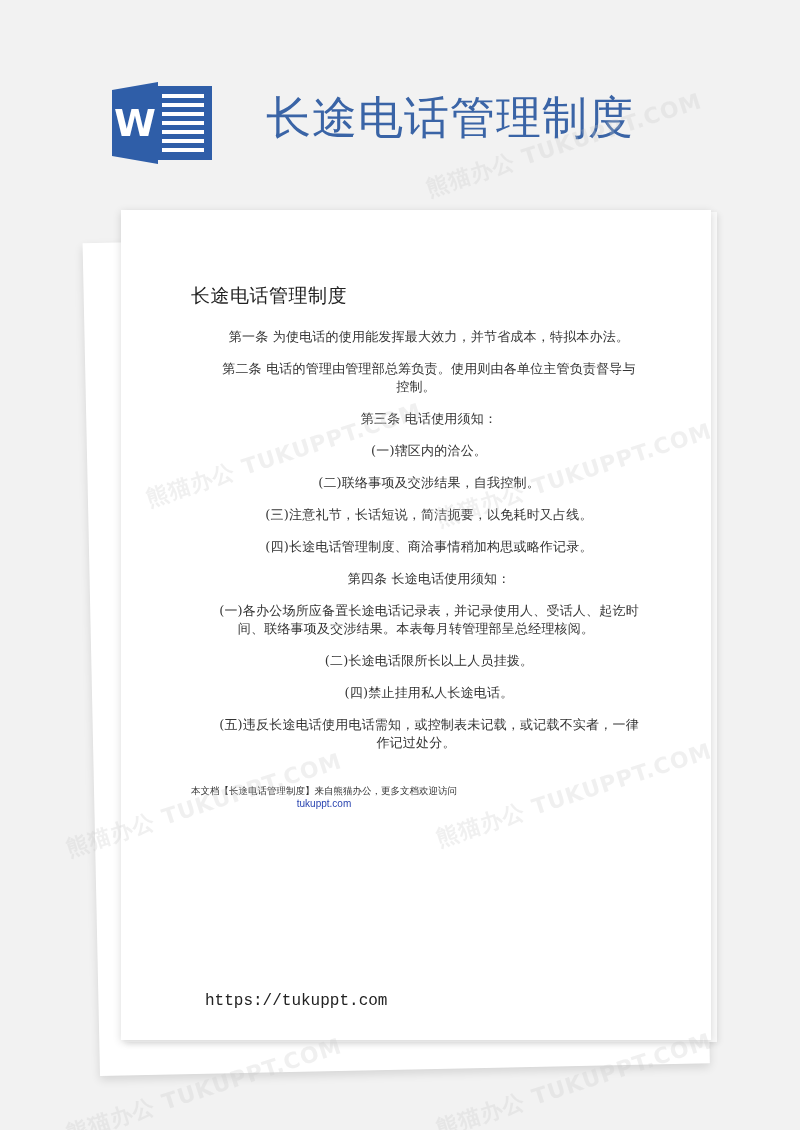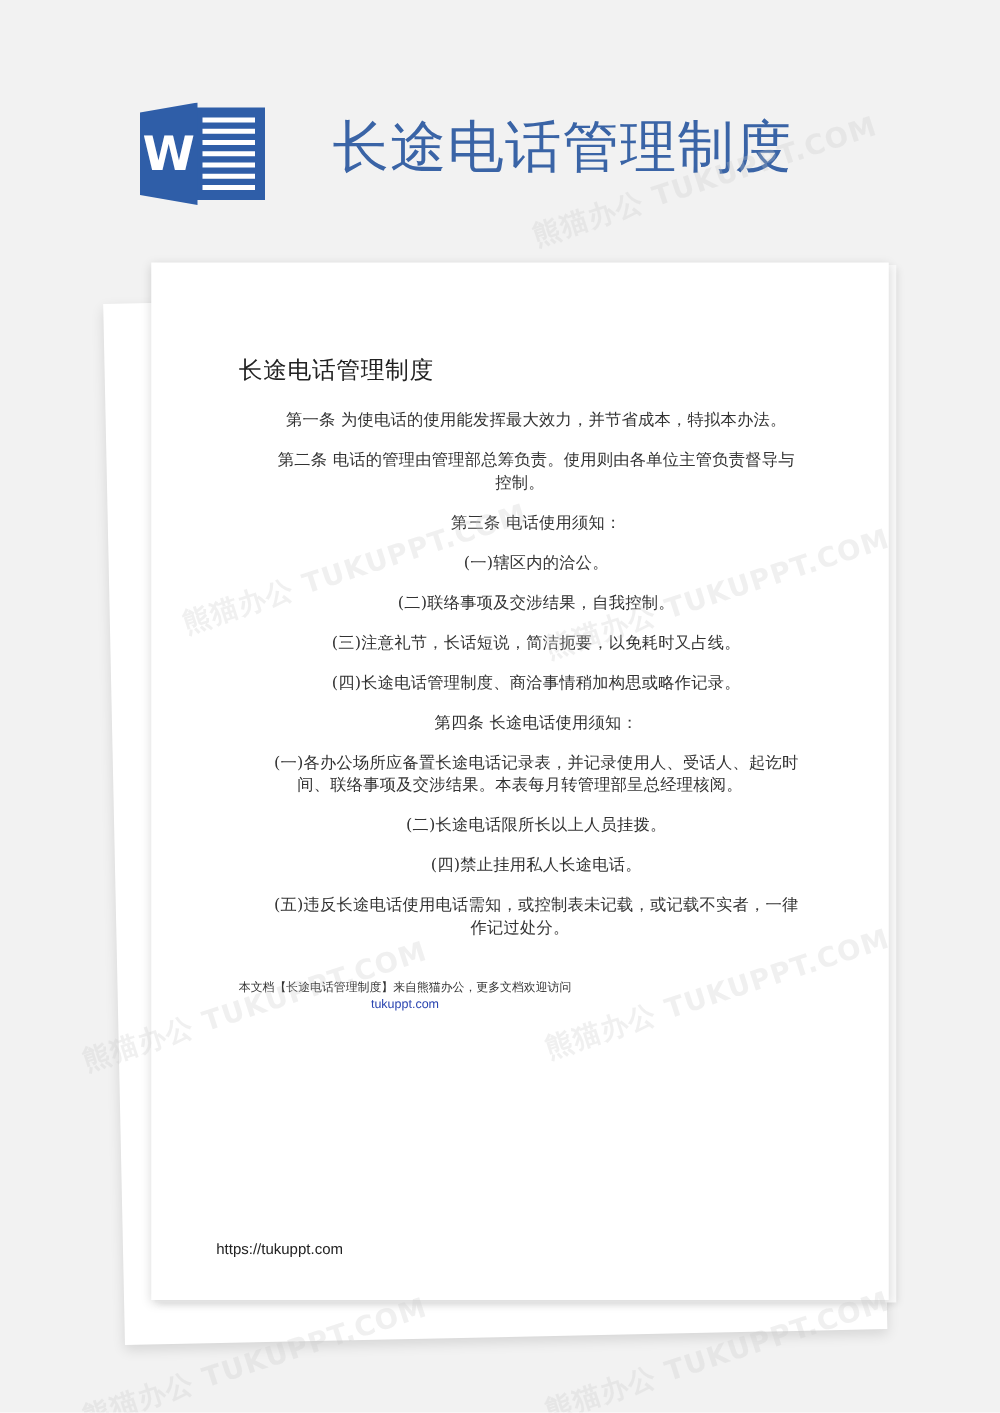--- a/index.html
+++ b/index.html
@@ -34,22 +34,22 @@
     font-size: 19px; color: #222; letter-spacing: 0.5px;
   }
   .body-text { position: absolute; left: 70px; top: 118px; width: 450px; font-size: 13px; color: #333; }
   .para { margin: 0 0 14px 0; text-indent: 26px; line-height: 18px; letter-spacing: 0.2px; text-align: center; }
   .footer-note { position: absolute; left: 70px; top: 574px; font-size: 9.5px; color: #333; line-height: 13px; text-align: center; }
   .footer-link {
     display: block; color: #2a45b0; 
     font-family: "Liberation Sans", "DejaVu Sans", sans-serif; font-size: 10px;
   }
   .page-url {
-    position: absolute; left: 52px; top: 782px;
-    font-family: Liberation Sans, sans-serif; font-size: 12px; color: #222;
+    position: absolute; left: 84px; top: 782px;
+    font-family: Liberation Mono, monospace; font-size: 16px; color: #222;
   }
   .watermark {
     position: absolute; font-family: "DejaVu Sans", sans-serif; font-weight: bold;
     font-size: 22px; color: rgba(200,200,200,0.28); transform: rotate(-18deg);
     white-space: nowrap; pointer-events: none; letter-spacing: 1px;
   }
 </style>
 </head>
 <body>
 

